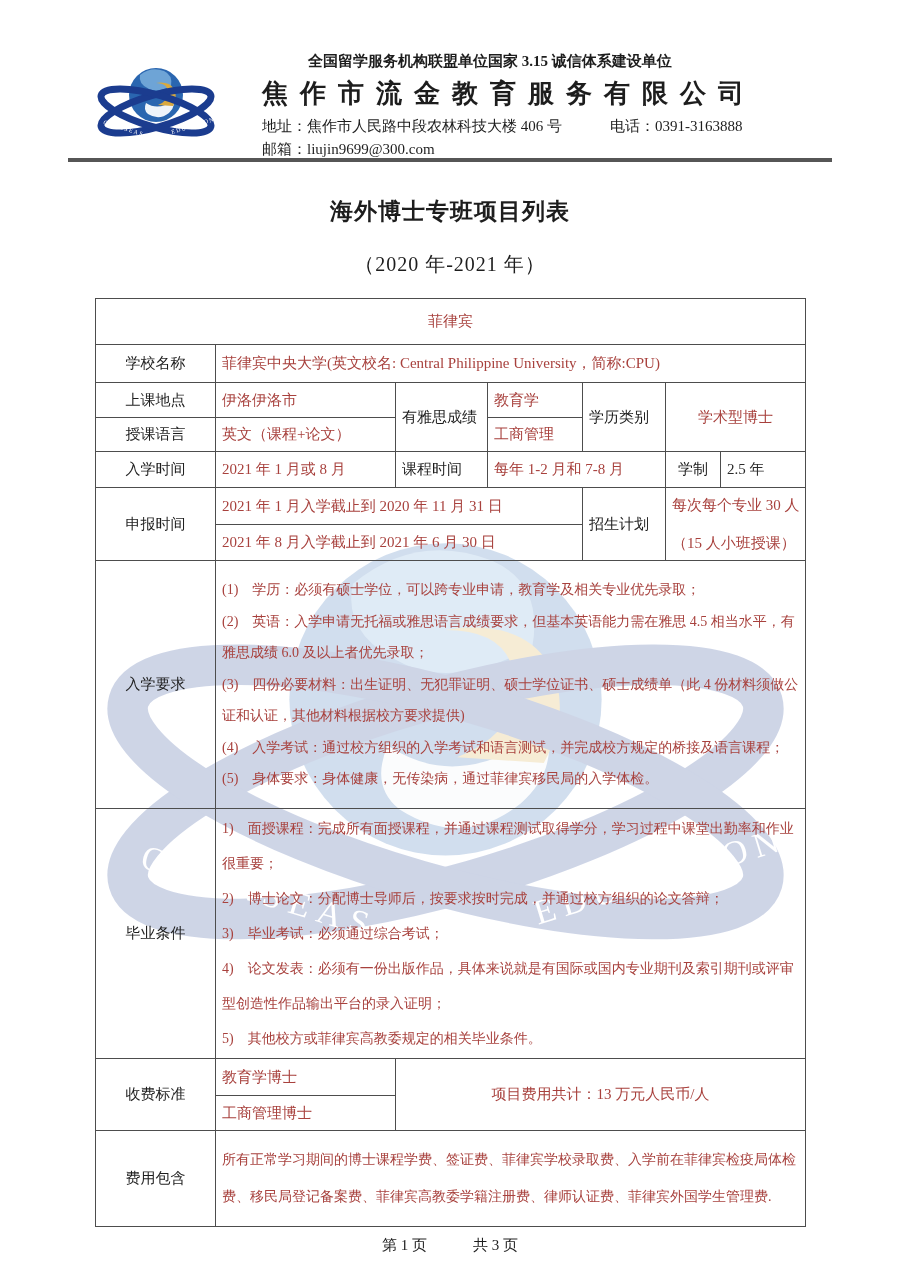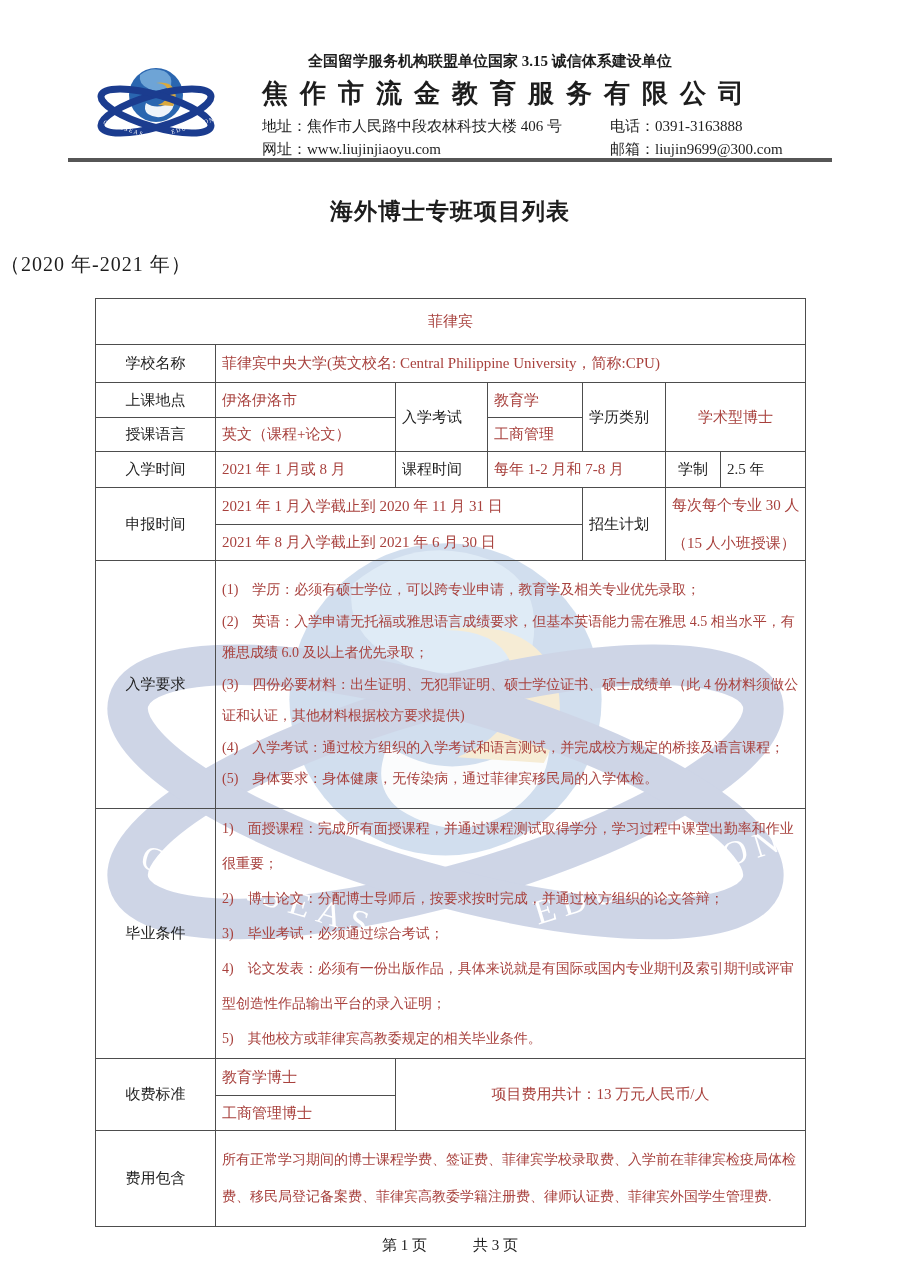--- a/index.html
+++ b/index.html
@@ -29,21 +29,21 @@
   .header-text{margin-left:262px;width:552px;}
   .affil-row{display:flex;font-size:15px;font-weight:600;padding:0 28px 0 46px;}
   .company{font-size:26px;font-weight:bold;letter-spacing:12px;white-space:nowrap;margin:5px 0 4px;}
   .contact-row{display:flex;font-size:15px;line-height:1.55;}
   .contact-left{width:348px;}
   
   .separator{margin:8px 68px 0;height:2px;border-top:2px solid #565656;border-bottom:2px solid #565656;}
   
   .doc-title{text-align:center;margin-top:34px;font-family:Liberation Sans, sans-serif;
     font-size:23px;font-weight:700;letter-spacing:1px;}
-  .doc-subtitle{margin-top:24px;font-size:20px;letter-spacing:1px;}
+  .doc-subtitle{text-align:center;margin-top:24px;font-size:20px;letter-spacing:1px;}
   
   table.main{border-collapse:collapse;table-layout:fixed;width:710px;margin:20px 0 0 95px;background:transparent;}
   table.main td{
     border:1px solid var(--border);font-size:15px;padding:2px 6px;
     vertical-align:middle;word-break:break-all;background:transparent;
   }
   td.lbl{text-align:center;color:var(--ink);}
   td.lbl-left{text-align:left;padding-left:7px;color:var(--ink);}
   td.vtop{vertical-align:top;padding-top:9px;}
   .red{color:var(--red);}
@@ -91,21 +91,20 @@
       <div class="affil-row">
         <span>全国留学服务机构联盟单位</span>
         <span>国家 3.15 诚信体系建设单位</span>
       </div>
       <div class="company">焦作市流金教育服务有限公司</div>
       <div class="contact-row">
         <span class="contact-left">地址：焦作市人民路中段农林科技大楼 406 号</span>
         <span>电话：0391-3163888</span>
       </div>
       <div class="contact-row">
-        <span class="contact-left">网址：www.liujinjiaoyu.com</span>
         <span>邮箱：liujin9699@300.com</span>
       </div>
     </div>
   </div>
 
   <div class="separator"></div>
 
   <div class="doc-title">海外博士专班项目列表</div>
   <div class="doc-subtitle">（2020 年-2021 年）</div>
 
@@ -123,21 +122,21 @@
         <tr style="height:46px">
       <td colspan="7" class="red c">菲律宾</td>
     </tr>
     <tr style="height:38px">
       <td class="lbl">学校名称</td>
       <td colspan="6" class="red">菲律宾中央大学(英文校名: Central Philippine University，简称:CPU)</td>
     </tr>
     <tr style="height:35px">
       <td class="lbl">上课地点</td>
       <td class="red">伊洛伊洛市</td>
-      <td rowspan="2" class="lbl-left vtop">入学考试</td>
+      <td rowspan="2" class="lbl-left vtop">有雅思成绩</td>
       <td class="red">教育学</td>
       <td rowspan="2" class="lbl-left vtop">学历类别</td>
       <td colspan="2" rowspan="2" class="red c">学术型博士</td>
     </tr>
     <tr style="height:34px">
       <td class="lbl">授课语言</td>
       <td class="red">英文（课程+论文）</td>
       <td class="red">工商管理</td>
     </tr>
     <tr style="height:36px">

